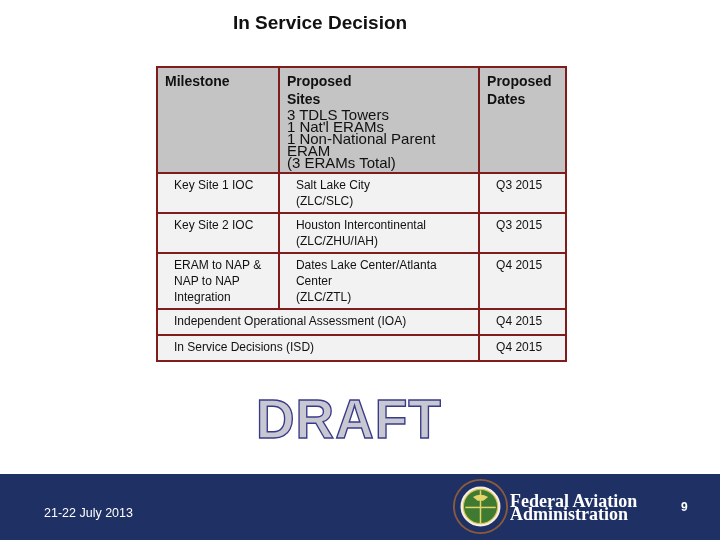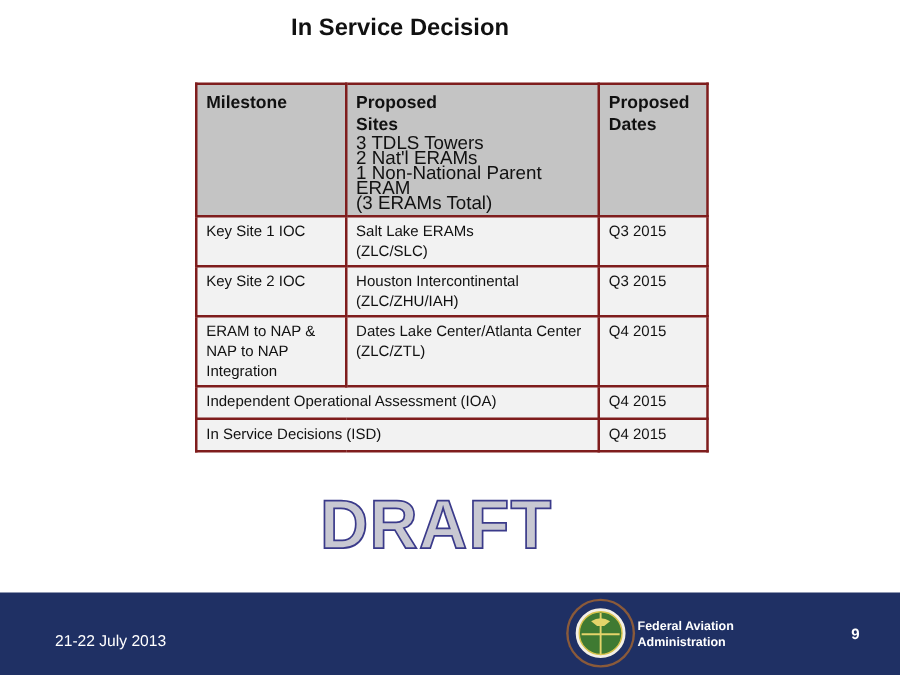--- a/index.html
+++ b/index.html
@@ -4,59 +4,59 @@
 <style>
   html, body { margin:0; padding:0; }
   body { width:720px; height:540px; position:relative; background:#ffffff; overflow:hidden;
          font-family:"Liberation Sans", sans-serif; color:#111; }
   .title { position:absolute; top:12px; left:0; width:640px; text-align:center;
            font-size:19px; font-weight:bold; color:#111; }
   table.ms { position:absolute; left:156px; top:66px; width:411px; border-collapse:collapse;
              font-size:12px; }
   table.ms td { border:2px solid #7f1d1d; vertical-align:top; padding:3px 6px 3px 7px; line-height:16px; }
   table.ms tr.head td { background:#c4c4c4; font-weight:bold; font-size:14px; line-height:18px; padding-top:4px; }
-  table.ms tr.body td { background:#f2f2f2; }
+  table.ms tr.body td { background:#f2f2f2;padding-left:16px; }
   .sub { font-weight:normal; font-size:15px; line-height:12px; display:block; margin-top:1px; }
   .sub span { display:block; }
   .c1 { width:106px; } .c2 { width:190px; } .c3 { width:72px; }
   .draft { position:absolute; left:254px; top:392px; }
   .footer { position:absolute; left:0; top:474px; width:720px; height:66px; background:#1f3064; }
   .date { position:absolute; left:44px; top:32px; color:#ffffff; font-size:12.5px; }
   .seal { position:absolute; left:452px; top:4px; width:57px; height:57px; }
-  .faa { position:absolute; left:510px; top:21px; color:#fff; font-size:10px; font-weight:bold; line-height:13px; }
+  .faa { position:absolute; left:510px; top:21px; color:#fff; font-size:18px; font-weight:bold; line-height:13px;font-family:Liberation Serif, serif; }
   .faa span { display:block; }
   .page { position:absolute; left:681px; top:26px; color:#fff; font-size:12px; font-weight:bold; }
 </style>
 </head>
 <body>
 
 <div class="title">In Service Decision</div>
 
 <table class="ms">
   <tbody>
       <tr class="head">
     <td class="c1" style="height:82px;">Milestone</td>
     <td class="c2">
       <div style="width:80px;">Proposed Sites</div>
       <span class="sub">
         <span>3 TDLS Towers</span>
-        <span>2 Nat'l ERAMs</span>
+        <span>1 Nat'l ERAMs</span>
         <span>1 Non-National Parent ERAM</span>
         <span>(3 ERAMs Total)</span>
       </span>
     </td>
     <td class="c3">
       <div style="width:70px;">Proposed Dates</div>
     </td>
   </tr>
 
   <tr class="body">
     <td style="height:30px;">Key Site 1 IOC</td>
     <td>
-      <div>Salt Lake ERAMs</div>
+      <div>Salt Lake City</div>
       <div>(ZLC/SLC)</div>
     </td>
     <td>Q3 2015</td>
   </tr>
 
   <tr class="body">
     <td style="height:32px;">Key Site 2 IOC</td>
     <td>
       <div>Houston Intercontinental</div>
       <div>(ZLC/ZHU/IAH)</div>

